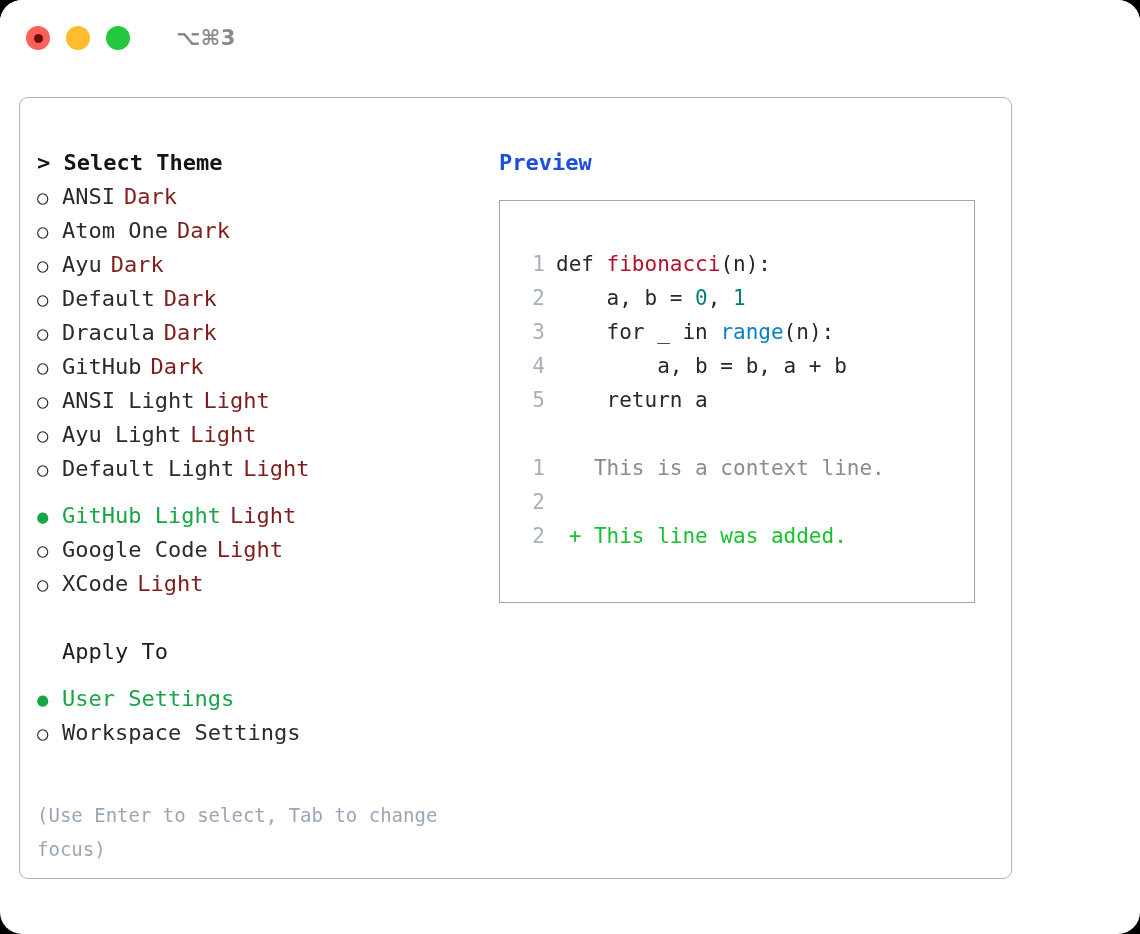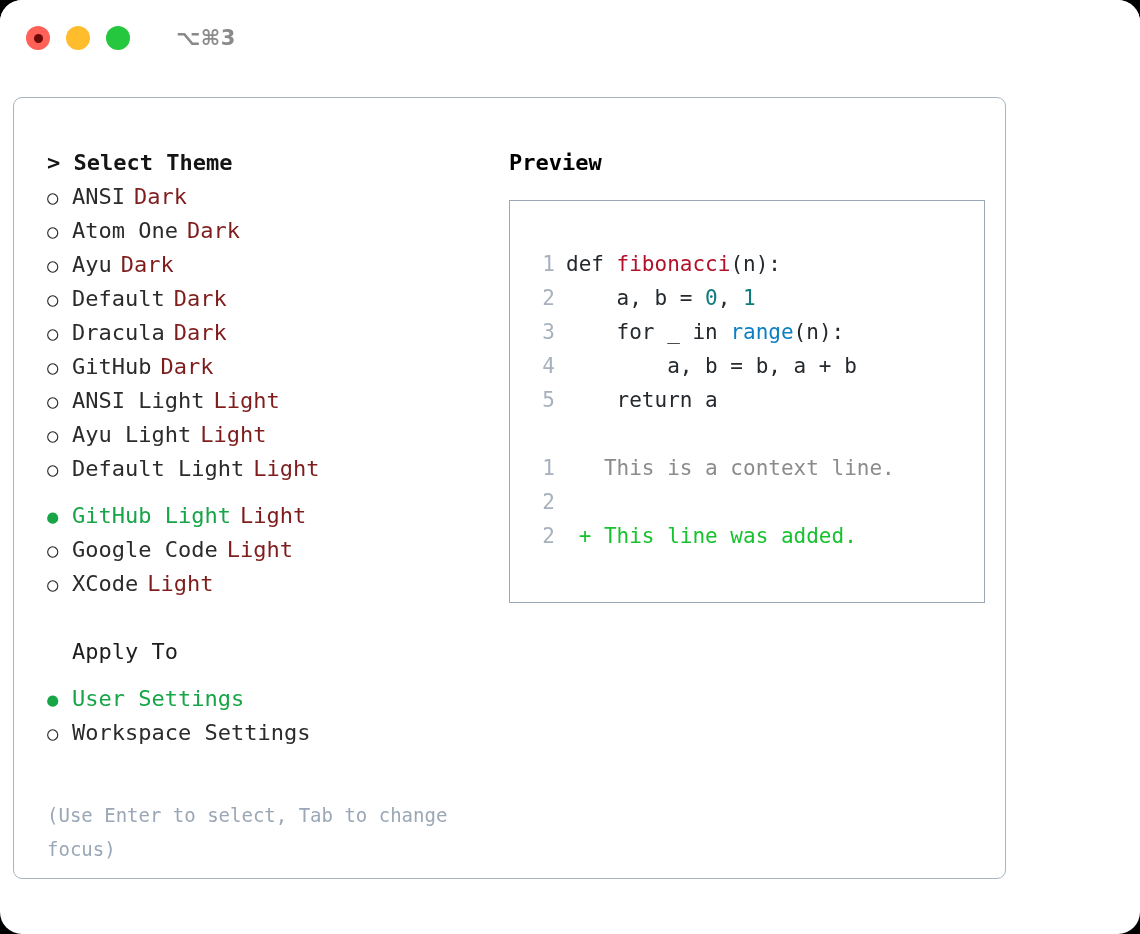--- a/index.html
+++ b/index.html
@@ -48,26 +48,25 @@
     font-size: 21px;
     font-weight: 700;
     color: #8a8a8a;
     letter-spacing: 0.5px;
     font-family: "DejaVu Sans", sans-serif;
   }
 
   
   .panel {
     position: absolute;
-    left: 13px; top: 97px;
+    left: 19px; top: 97px;
     width: 993px; height: 782px;
     border: 1.5px solid #aab4c2;
     border-radius: 9px;
     background: #ffffff;
-    padding-left: 16px;
   }
 
   .columns {
     display: flex;
     padding: 48px 0 0 0;
   }
   .col-left  { width: 462px; padding-left: 17px; }
   .col-right { flex: 1; padding-left: 17px; }
 
   
@@ -110,21 +109,21 @@
     font-size: 19px;
     line-height: 34px;
     color: #9aa7b6;
     max-width: 405px;
   }
 
   
   .preview-head {
     font-size: 22px;
     font-weight: 700;
-    color: #000000;
+    color: #1d4ed8;
     line-height: 34px;
     white-space: pre;
   }
   .preview-box {
     margin-top: 20px;
     width: 476px;
     height: 403px;
     border: 1.5px solid #9aa7b6;
     background: #ffffff;
     padding: 46px 0 0 17px;

